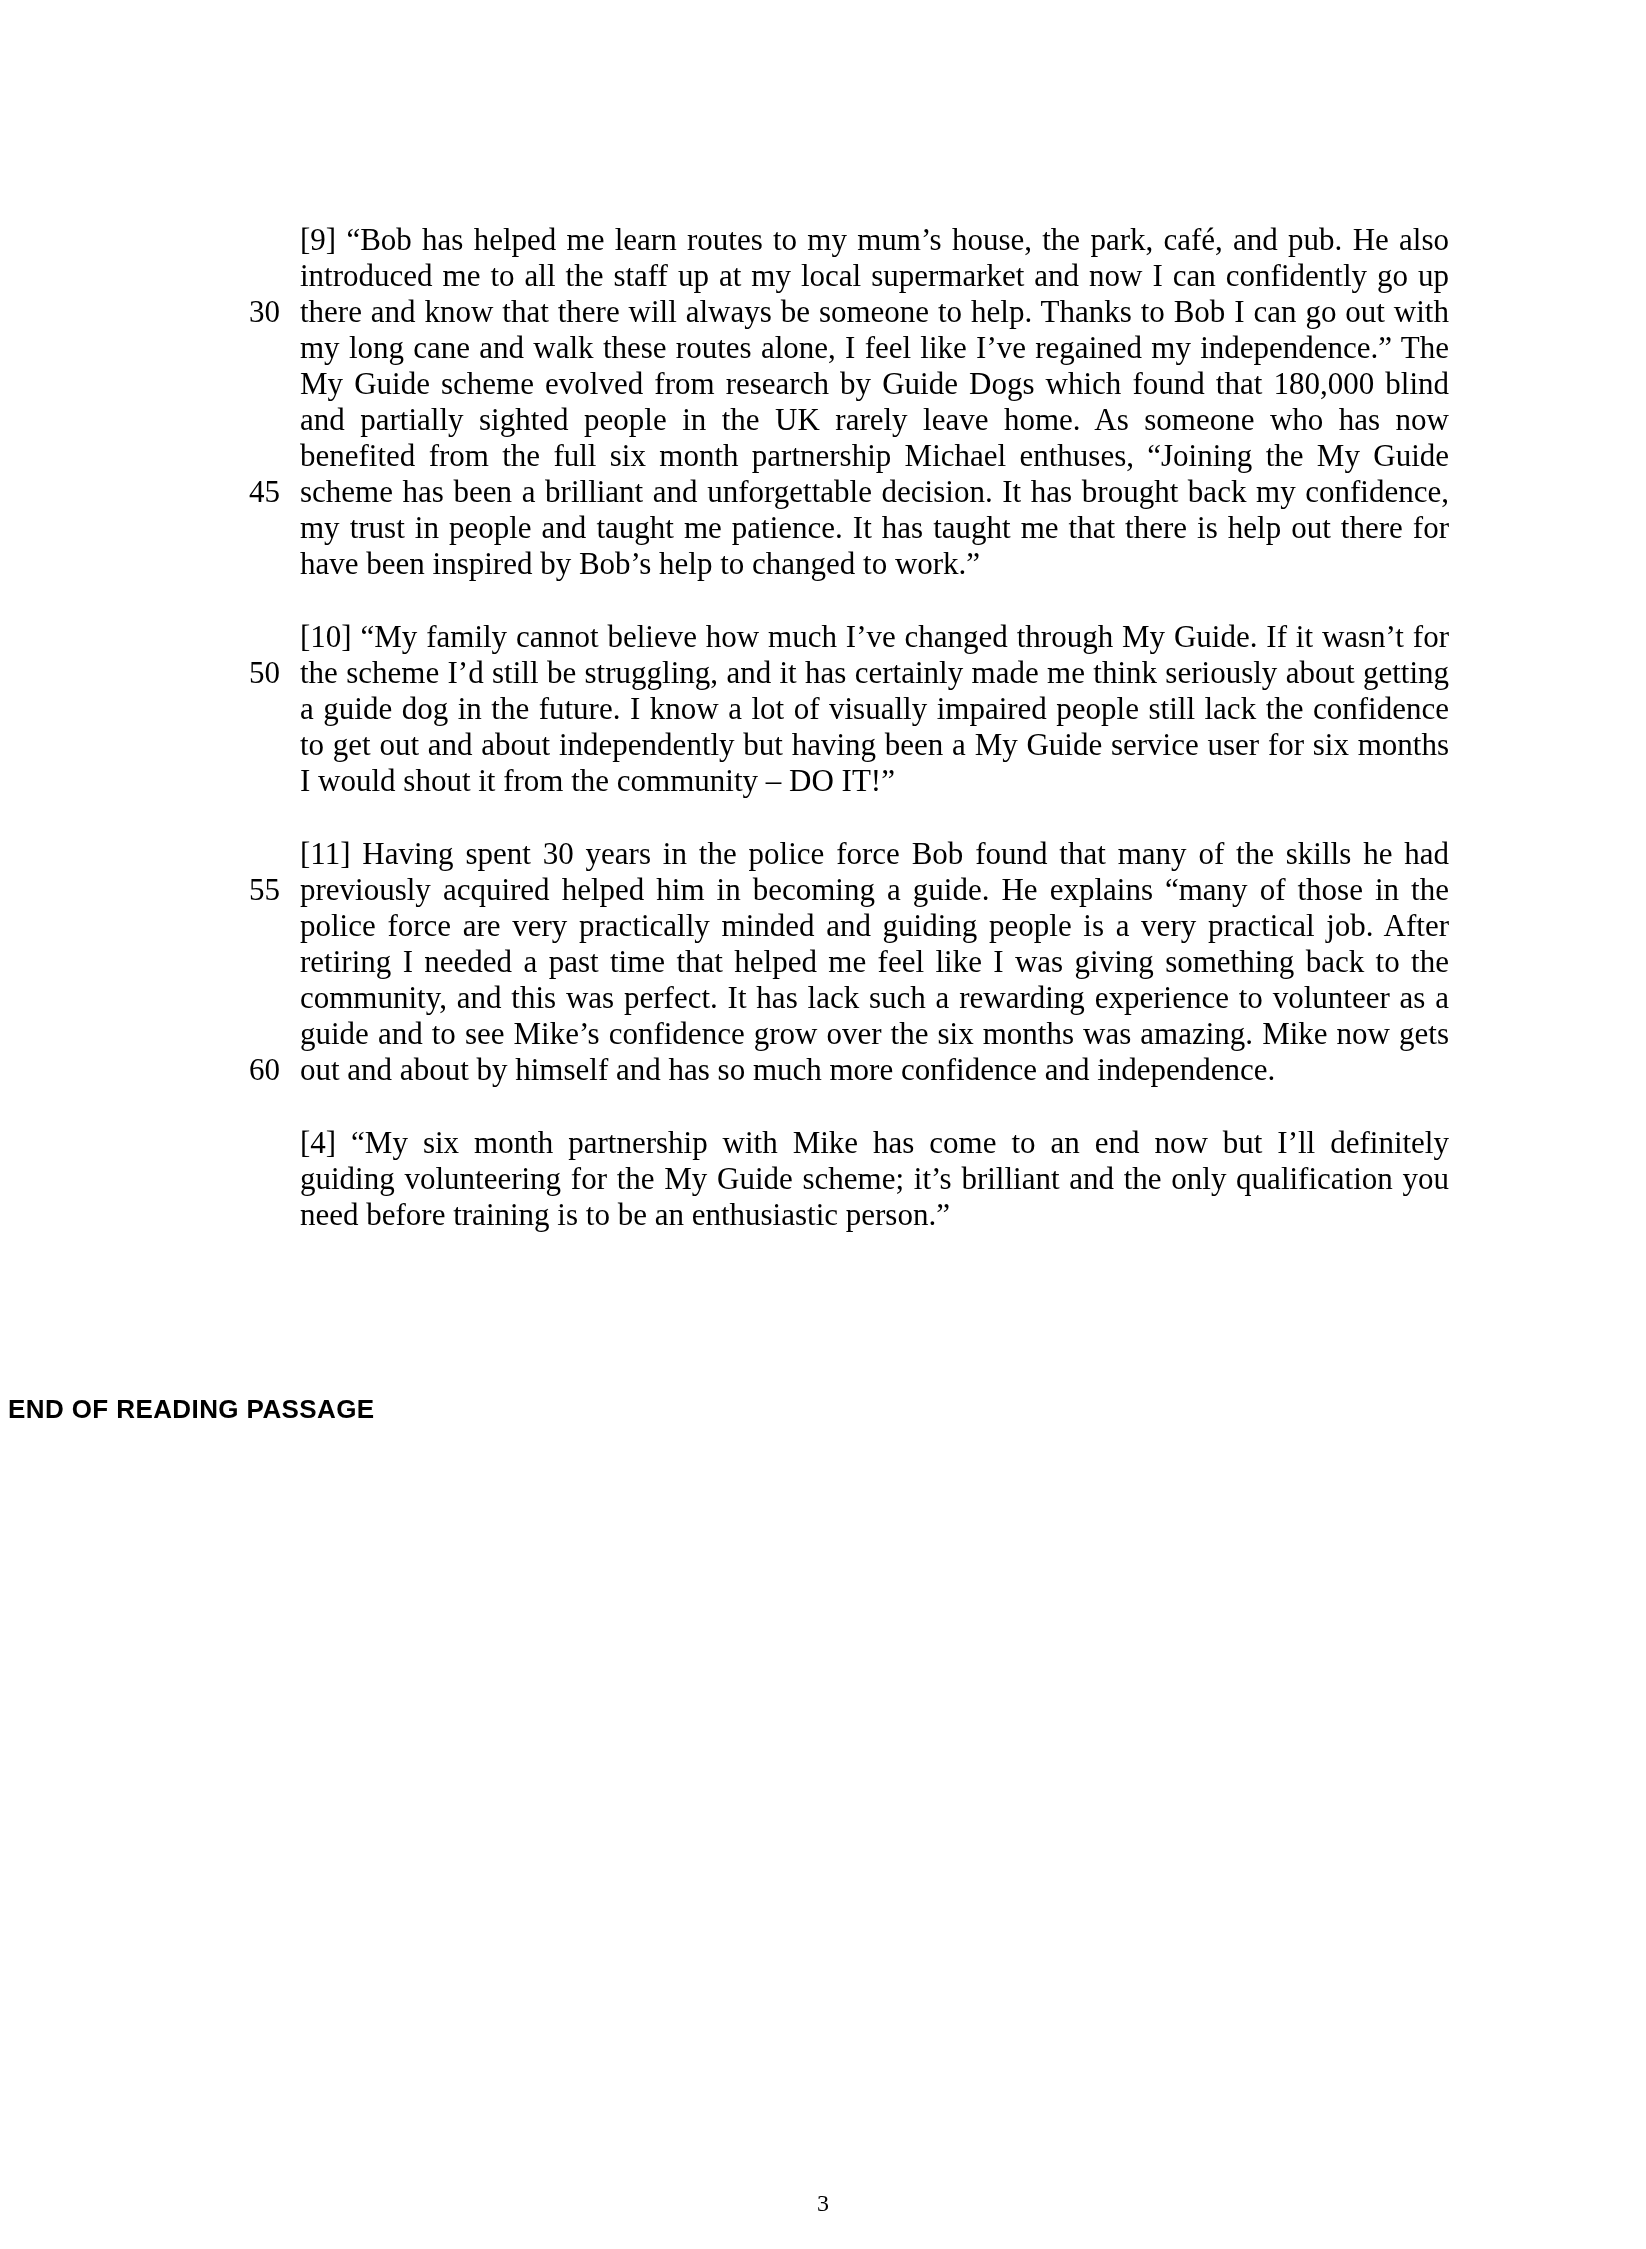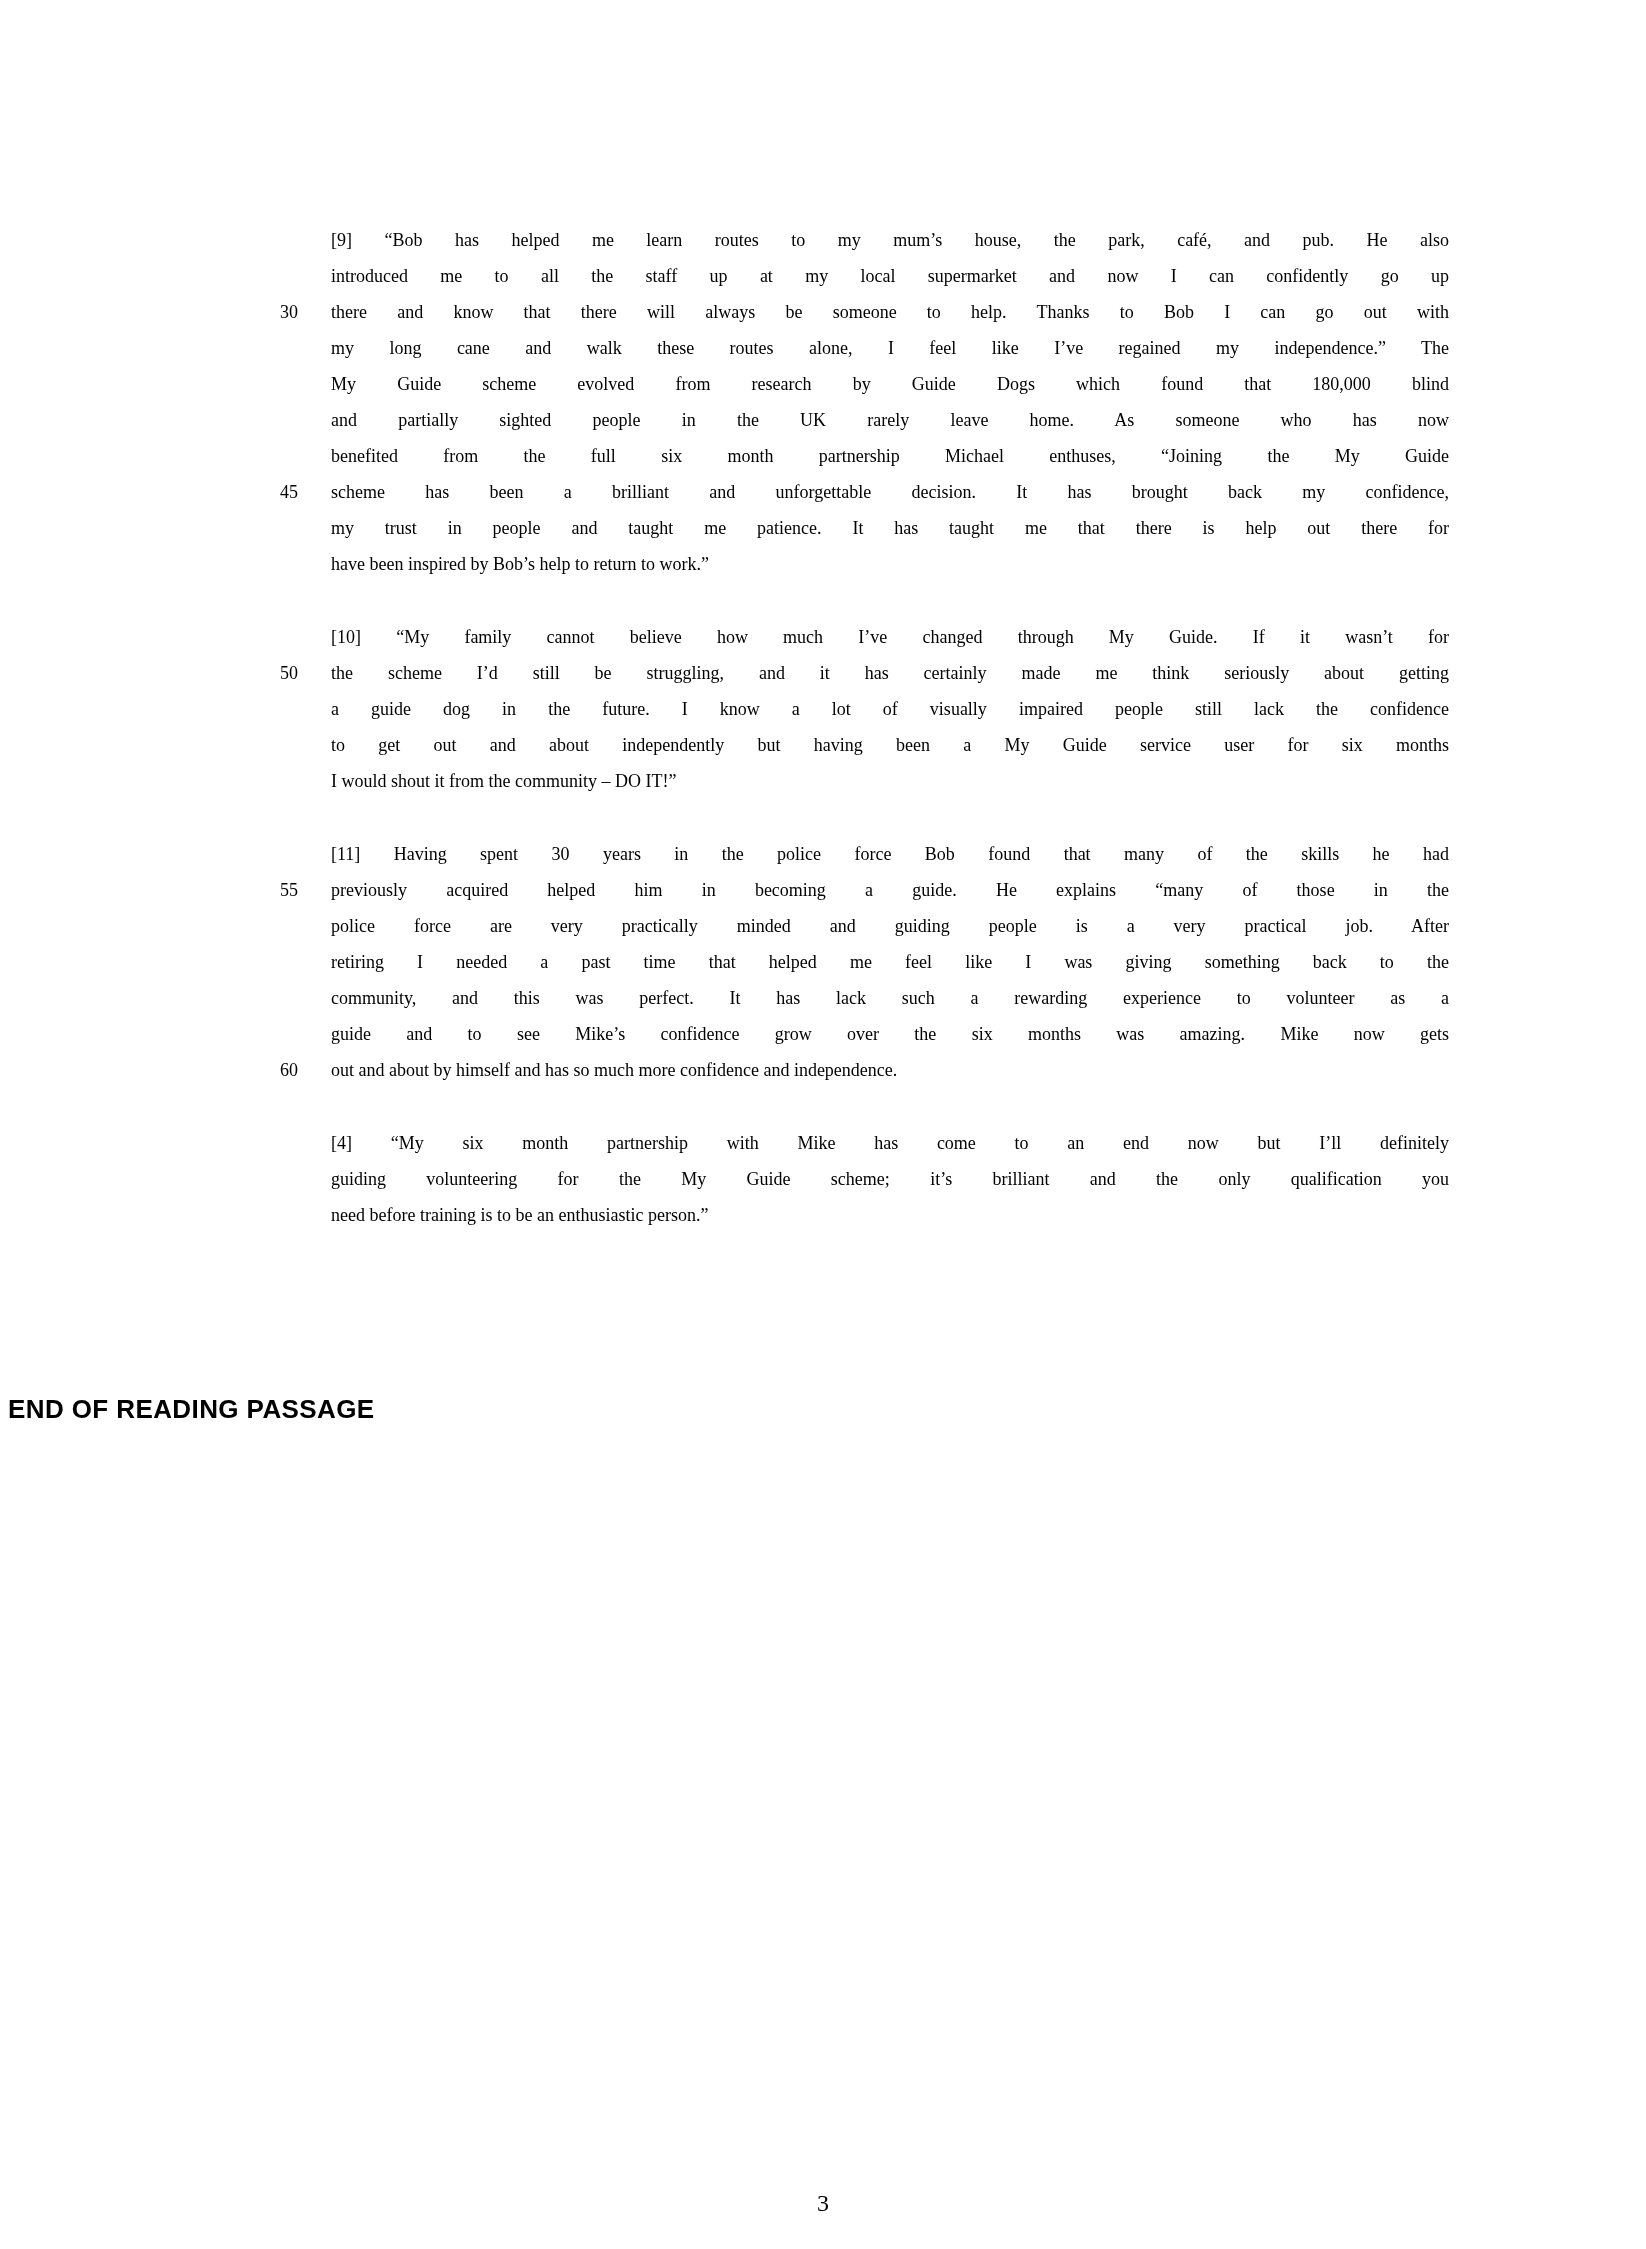--- a/index.html
+++ b/index.html
@@ -15,23 +15,22 @@
   }
   .passage {
     position: absolute;
     left: 249px;
     top: 222px;
     width: 1200px;
   }
   .para { margin-bottom: 37px; }
   .line {
     display: flex;
-    font-size: 18px;
+    font-size: 31px;
     line-height: 36px;
-    margin-left: 31px;
   }
   .linenum {
     flex: 0 0 51px;
     width: 51px;
     text-align: left;
   }
   .linetext {
     flex: 1;
     text-align: justify;
     text-align-last: justify;
@@ -95,21 +94,21 @@
         <div class="line">
           <span class="linenum">45</span>
           <div class="linetext">scheme has been a brilliant and unforgettable decision. It has brought back my confidence,</div>
         </div>
         <div class="line">
           <span class="linenum"></span>
           <div class="linetext">my trust in people and taught me patience. It has taught me that there is help out there for</div>
         </div>
         <div class="line lastline">
           <span class="linenum"></span>
-          <div class="linetext">have been inspired by Bob’s help to return to work.”</div>
+          <div class="linetext">have been inspired by Bob’s help to changed to work.”</div>
         </div>
       </div>
       <div class="para">
         <div class="line">
           <span class="linenum"></span>
           <div class="linetext">[10] “My family cannot believe how much I’ve changed through My Guide. If it wasn’t for</div>
         </div>
         <div class="line">
           <span class="linenum">50</span>
           <div class="linetext">the scheme I’d still be struggling, and it has certainly made me think seriously about getting</div>

